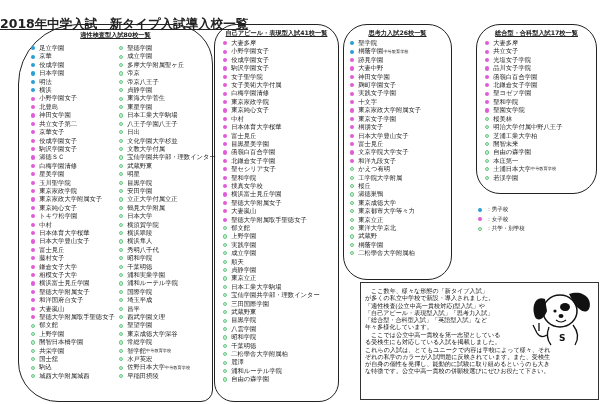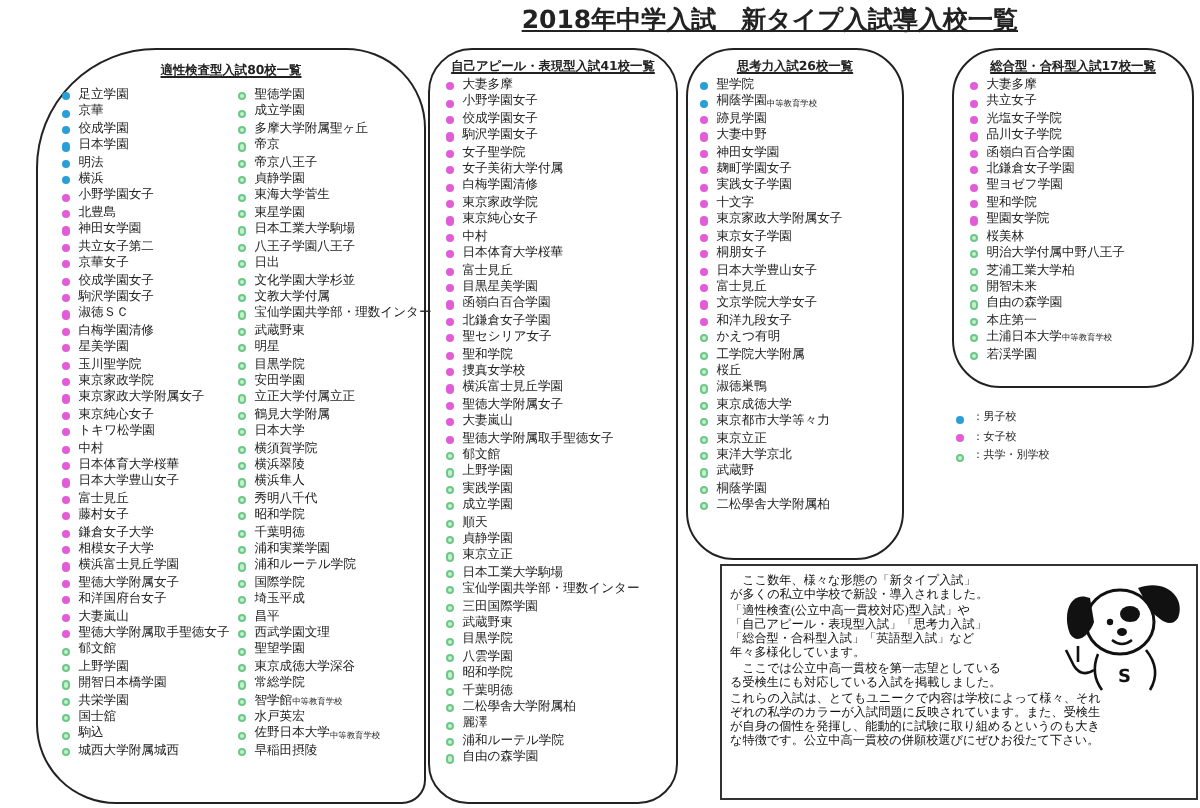--- a/index.html
+++ b/index.html
@@ -1,17 +1,17 @@
 <!DOCTYPE html>
 <html><head>
 <meta charset="utf-8">
 <style>
   html, body { margin:0; padding:0; background:#fff; }
   body { width:600px; height:404px; position:relative; overflow:hidden; font-family:"DejaVu Sans", sans-serif; color:#222; }
-  .title { position:absolute; left:0; top:2px; width:509px; text-align:right; font-size:12.5px; font-weight:bold; }
+  .title { position:absolute; left:0; top:16px; width:509px; text-align:left; font-size:12.5px; font-weight:bold; }
   .title span { text-decoration:underline; }
   .box { position:absolute; border:1.3px solid #222; border-radius:26px; box-sizing:border-box; }
   .box-head { position:absolute; left:0; right:0; top:4px; text-align:center; font-size:6.2px; font-weight:bold; text-decoration:underline; white-space:nowrap; }
   .col { position:absolute; }
   .item { display:flex; align-items:center; height:8.42px; font-size:6.3px; white-space:nowrap; line-height:1; }
   .dot { width:4.2px; height:4.2px; border-radius:50%; margin-right:4px; flex:0 0 auto; box-sizing:border-box; }
   .dot.boys { background:#2a9fd6; }
   .dot.girls { background:#e25cd8; }
   .dot.coed { background:#c8f0c8; border:1px solid #6cc88a; }
   .small { font-size:4.2px; }

